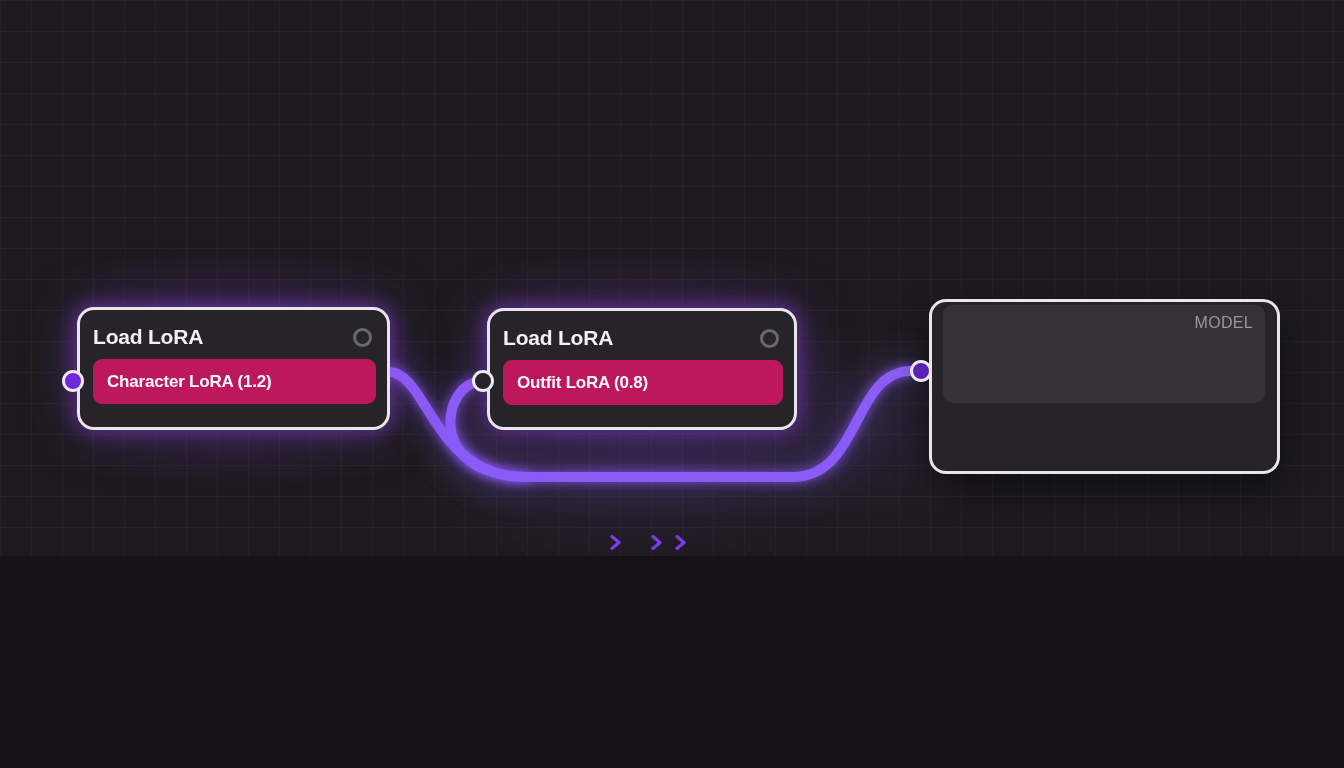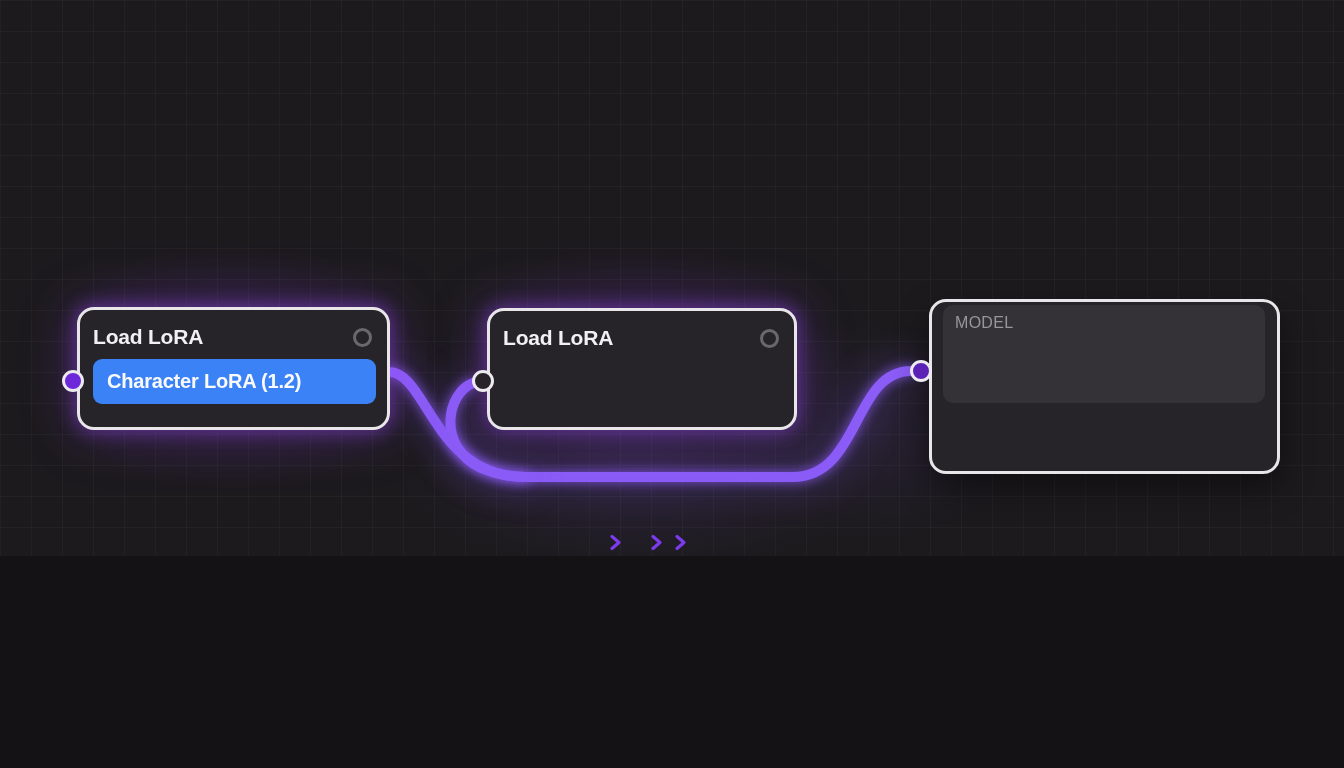--- a/index.html
+++ b/index.html
@@ -37,27 +37,28 @@
     position:relative;height:36px;margin:9px 15px 0 13px;
     display:flex;align-items:center;justify-content:space-between;
   }
   .node-title{
     color:#f2f0f3;font-size:21px;font-weight:bold;letter-spacing:-0.2px;white-space:nowrap;
   }
   .collapse-dot{
     width:19px;height:19px;border:3px solid #69686d;border-radius:50%;background:transparent;flex:0 0 auto;
   }
   .widget{
-    margin:4px 11px 0 13px;height:45px;border-radius:9px;background:#3b82f6;
+    margin:4px 11px 0 13px;height:45px;border-radius:9px;background:#be185d;
     display:flex;align-items:center;padding:0 14px;
-    color:#fafafa;font-size:20px;font-weight:bold;letter-spacing:-0.2px;white-space:nowrap;
+    color:#fafafa;font-size:17px;font-weight:bold;letter-spacing:-0.2px;white-space:nowrap;
   }
   .panel{
     margin:3px 12px 0 11px;height:98px;border-radius:10px;background:#343236;
     padding:9px 12px;
+    text-align:right;
   }
   .panel-label{color:#98969b;font-size:16px;letter-spacing:0.3px;}
   .port{
     position:absolute;width:22px;height:22px;border-radius:50%;
     border:3.5px solid #eceaee;
   }
   .port.p1{left:62px;top:370px;background:#6d28d9;}
   .port.p2{left:472px;top:370px;background:#272329;}
   .port.p3{left:910px;top:360px;background:#5b21b6;}
   .chev{position:absolute;width:13px;height:17px;}
@@ -88,20 +89,23 @@
     <div class="widget">
       <span>Character LoRA (1.2)</span>
     </div>
   </div>
 
   <div class="node glow" style="left:487px;top:308px;width:310px;height:122px;">
     <div class="node-header">
       <span class="node-title">Load LoRA</span>
       <span class="collapse-dot"></span>
     </div>
+    <div class="widget">
+      <span>Outfit LoRA (0.8)</span>
+    </div>
   </div>
 
   <div class="node plain" style="left:929px;top:299px;width:351px;height:175px;">
     <div class="panel">
       <span class="panel-label">MODEL</span>
     </div>
   </div>
 
   <div class="port p1"></div>
   <div class="port p2"></div>

